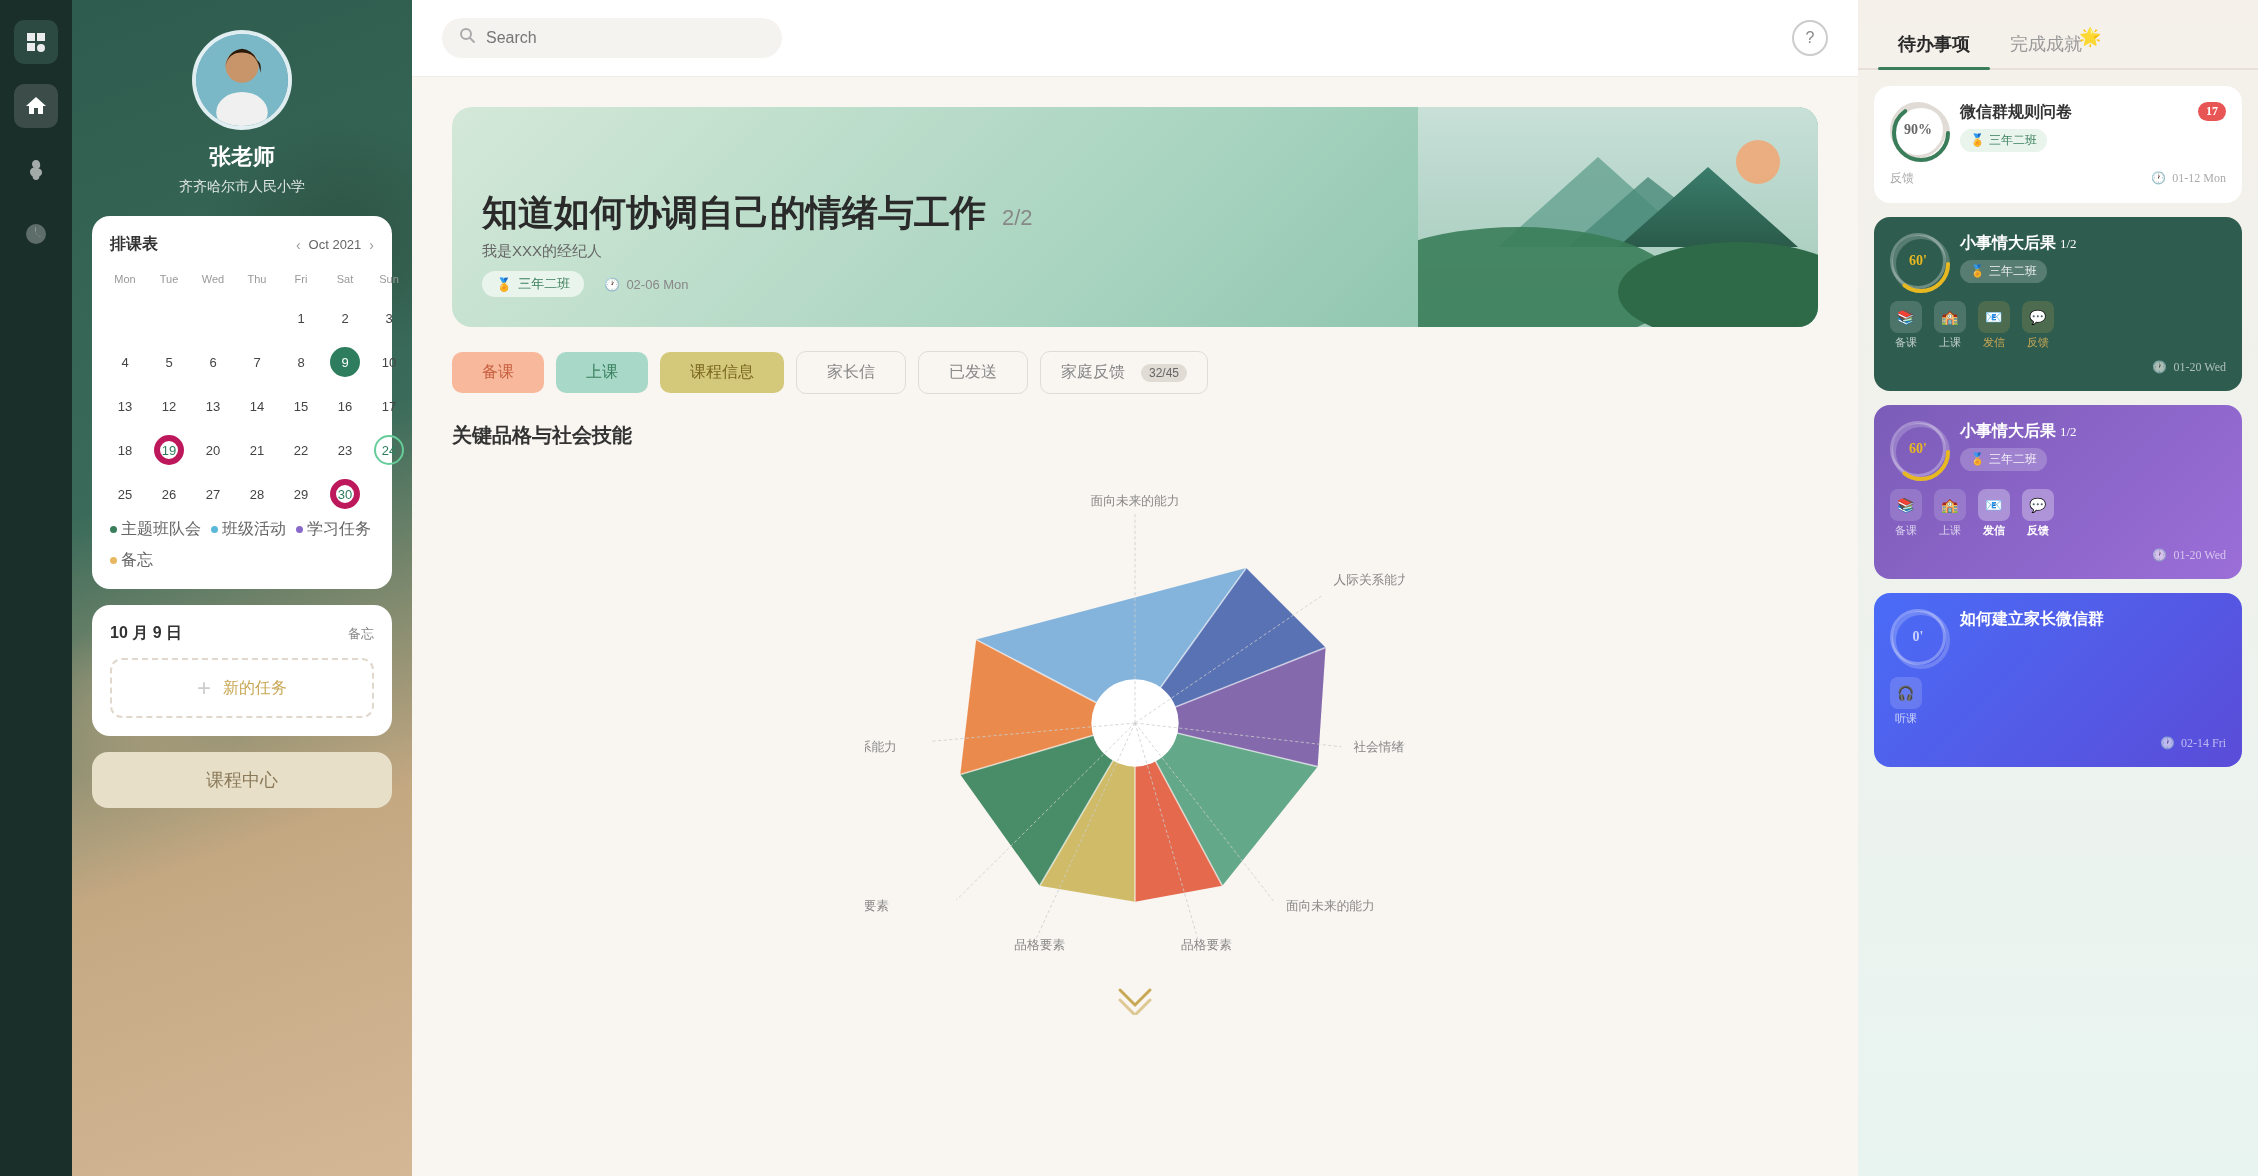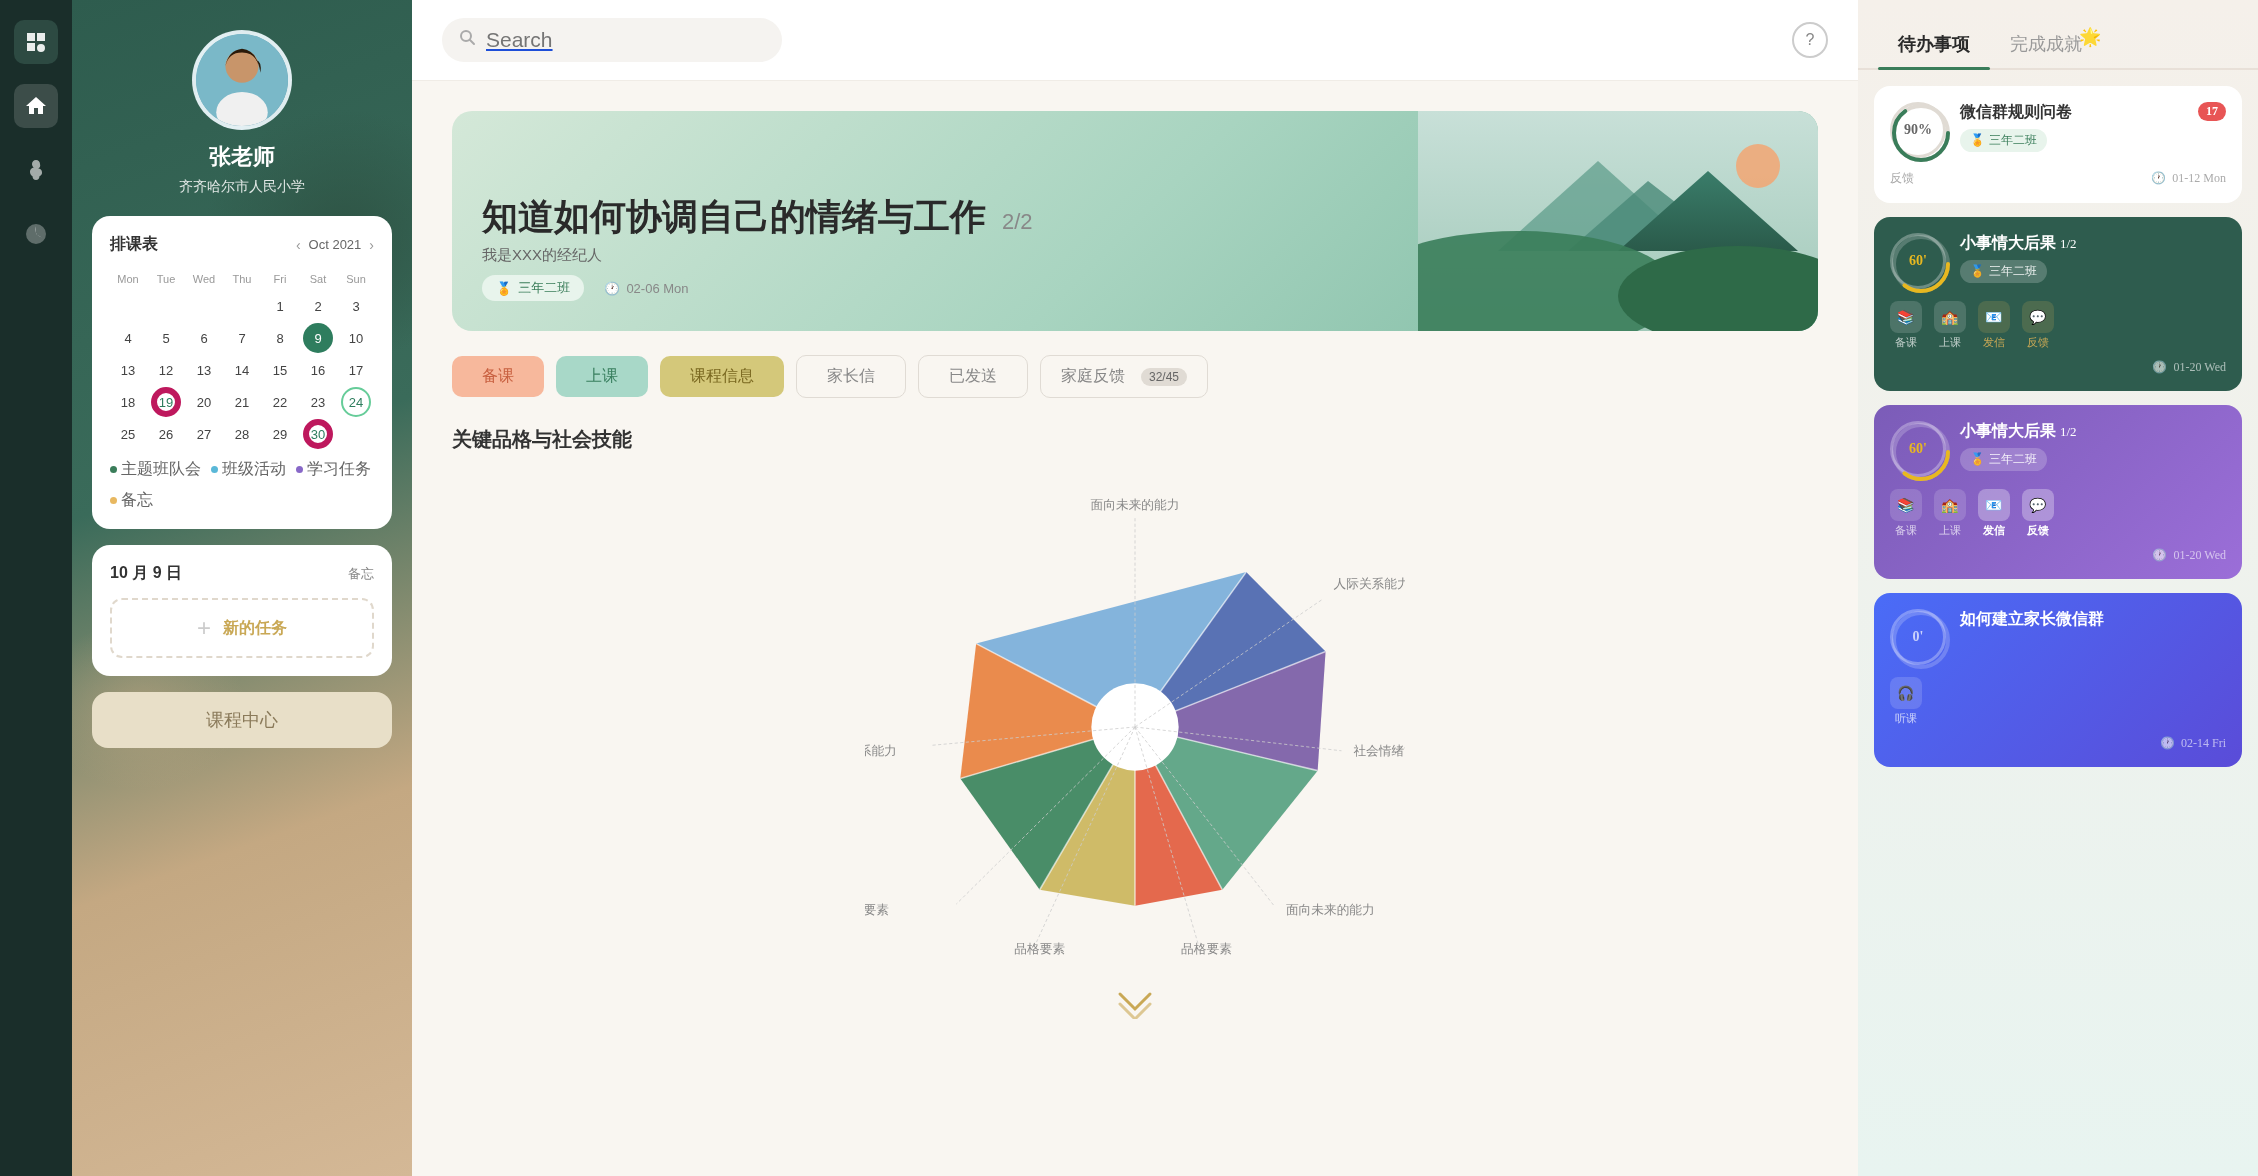--- a/index.html
+++ b/index.html
@@ -130,21 +130,21 @@
       color: #666;
     }
     .cal-nav-btn {
       cursor: pointer;
       color: #999;
       font-size: 14px;
     }
     .calendar-grid {
       display: grid;
       grid-template-columns: repeat(7, 1fr);
-      gap: 2px;
+      gap: 14px;
       text-align: center;
     }
     .cal-day-header {
       font-size: 11px;
       color: #999;
       padding: 4px 0;
     }
     .cal-day {
       font-size: 13px;
       color: #444;
@@ -227,21 +227,21 @@
       padding: 14px;
       cursor: pointer;
     }
     .task-add-plus {
       font-size: 24px;
       color: #ccc;
     }
     .task-add-label {
       font-size: 16px;
       color: #c9a855;
-      font-weight: 700;
+      font-weight: 400;
     }
 
     
     .course-center-btn {
       background: #e8dfc8;
       border-radius: 16px;
       padding: 16px;
       width: 100%;
       text-align: center;
       font-size: 18px;
@@ -279,25 +279,24 @@
       gap: 10px;
       width: 340px;
     }
     .search-icon-wrap {
       color: #aaa;
       font-size: 16px;
     }
     .search-input {
       border: none;
       background: transparent;
-      font-size: 21px;
+      font-size: 16px;
       color: #1d4ed8;
       outline: none;
       width: 100%;
-      text-decoration: underline;
     }
     .help-btn {
       width: 36px;
       height: 36px;
       border-radius: 50%;
       border: 2px solid #ccc;
       display: flex;
       align-items: center;
       justify-content: center;
       color: #888;

